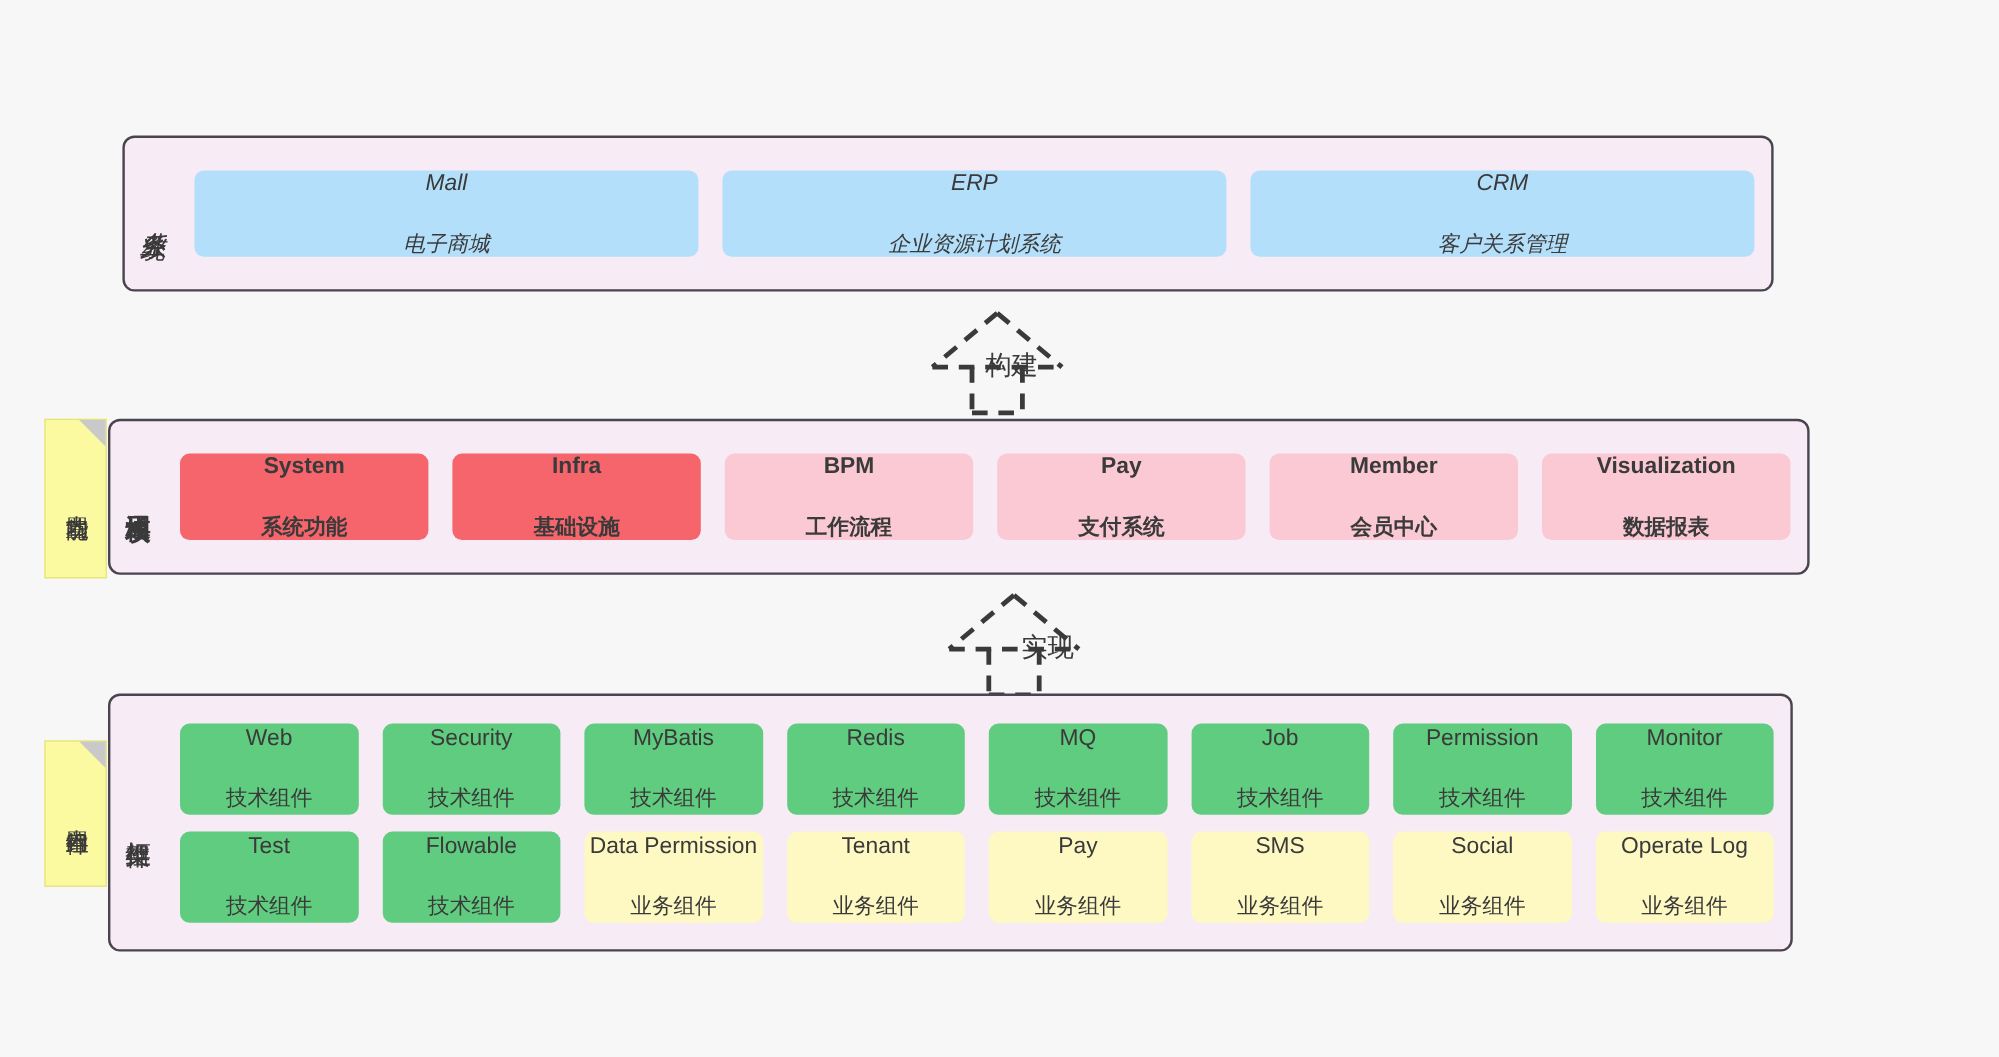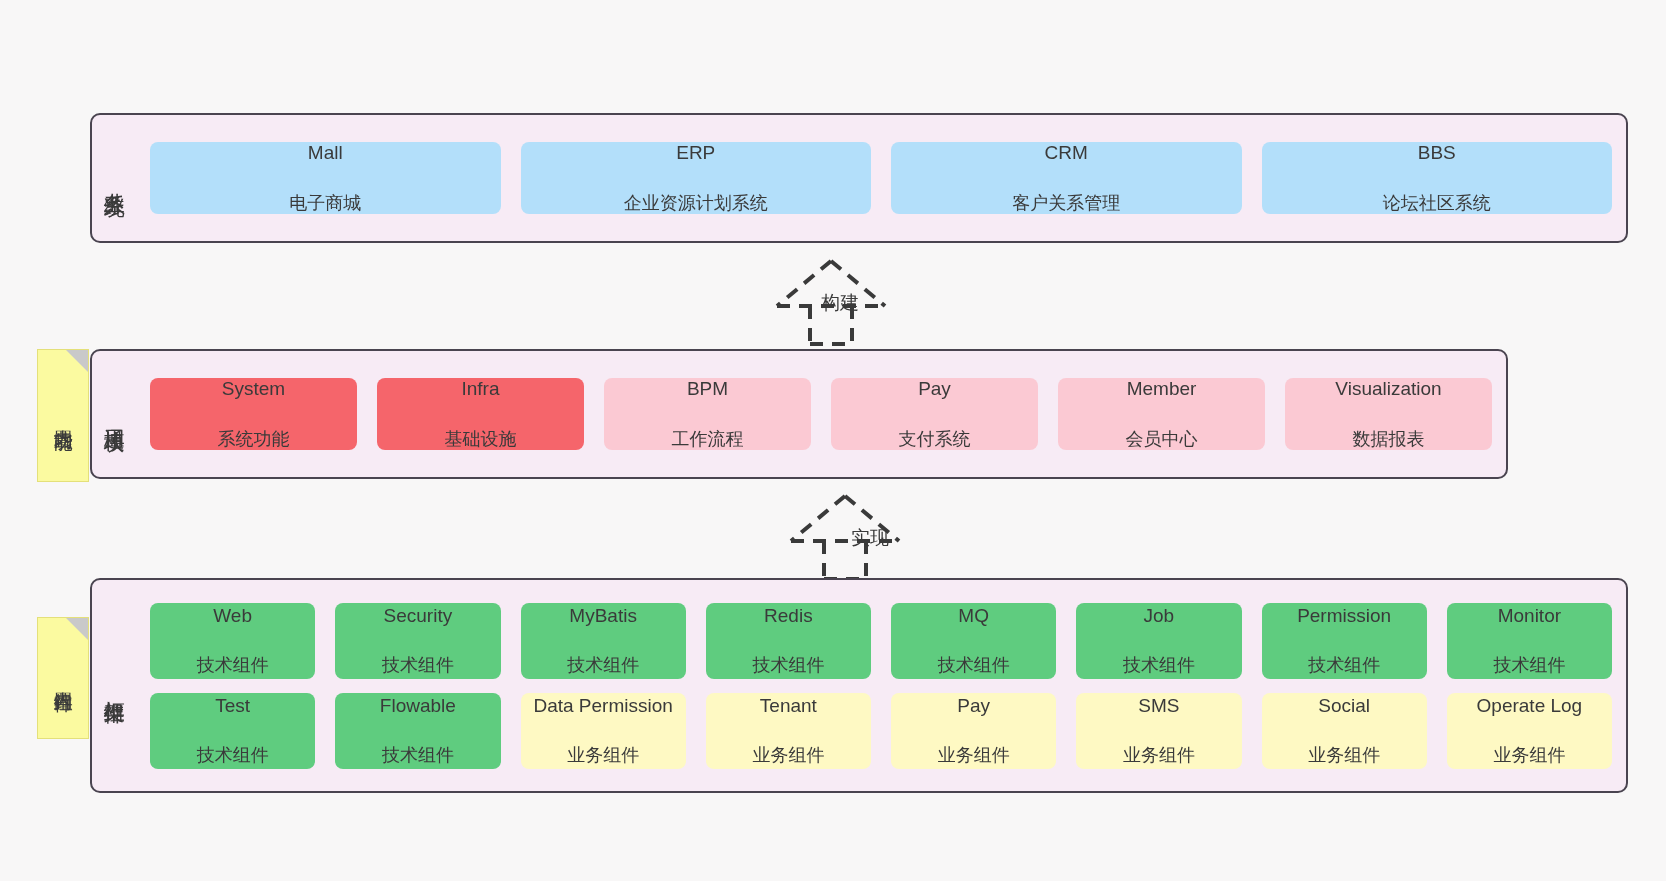--- a/index.html
+++ b/index.html
@@ -67,23 +67,23 @@
   .cell .t2{font-size:18px;margin-top:28px;}
 
   
   .c-blue      {background:#b3dffa;}
   .c-red       {background:#f5656b;}
   .c-pink      {background:#fbc9d3;text-align:center;}
   .c-green     {background:#5fcc7f;}
   .c-greenlite {background:#fef9c3;}
 
   
-  #layer-business  {left:90px;  top:113px; width:1538px; height:130px;}
-  #layer-common    {left:90px;  top:349px; width:1418px; height:130px;}
-  #layer-framework {left:90px;  top:578px; width:1538px; height:215px;}
+  #layer-business  {left:102px;  top:113px; width:1376px; height:130px;font-style:italic;}
+  #layer-common    {left:90px;  top:349px; width:1418px; height:130px;font-weight:bold;}
+  #layer-framework {left:90px;  top:578px; width:1404px; height:215px;}
 
   #layer-business  .cell {height:72px;}
   #layer-common    .cell {height:72px;}
   #layer-framework .cell {height:76px;}
 
   
   .sticky{
     position:absolute;
     width:52px;
     background:#fbfaa0;
@@ -109,21 +109,21 @@
     border-left:22px solid transparent;
   }
   #sticky-common    {left:37px; top:349px; height:133px;}
   #sticky-framework {left:37px; top:617px; height:122px;}
 
   
   .arrow{position:absolute;}
   .arrow svg{display:block;overflow:visible;}
   .arrow-label{
     position:absolute;
-    font-size:19px;
+    font-size:22px;
     color:#3a3a3a;
     background:transparent;
     white-space:nowrap;
     user-select:none;
   }
   #arrow-build {left:758px; top:258px; width:146px; height:88px;}
   #arrow-build .arrow-label{left:63px; top:32px;}
   #arrow-impl  {left:772px; top:493px; width:146px; height:88px;}
   #arrow-impl  .arrow-label{left:79px; top:32px;}
 </style>
@@ -140,24 +140,20 @@
           <span class="t1">Mall</span>
           <span class="t2">电子商城</span>
         </div>
         <div class="cell c-blue">
           <span class="t1">ERP</span>
           <span class="t2">企业资源计划系统</span>
         </div>
         <div class="cell c-blue">
           <span class="t1">CRM</span>
           <span class="t2">客户关系管理</span>
-        </div>
-        <div class="cell c-blue">
-          <span class="t1">BBS</span>
-          <span class="t2">论坛社区系统</span>
         </div>
       </div>
     </div>
   </div>
 
   <div class="arrow" id="arrow-build">
     <svg width="146" height="88" viewBox="0 0 146 88">
       <path d="M73 3 L19 48" fill="none" stroke="#3a3a3a" stroke-width="4" stroke-dasharray="13 9"></path>
       <path d="M73 3 L127 48" fill="none" stroke="#3a3a3a" stroke-width="4" stroke-dasharray="13 9"></path>
       <path d="M19 48 L127 48" fill="none" stroke="#3a3a3a" stroke-width="4" stroke-dasharray="13 9"></path>

